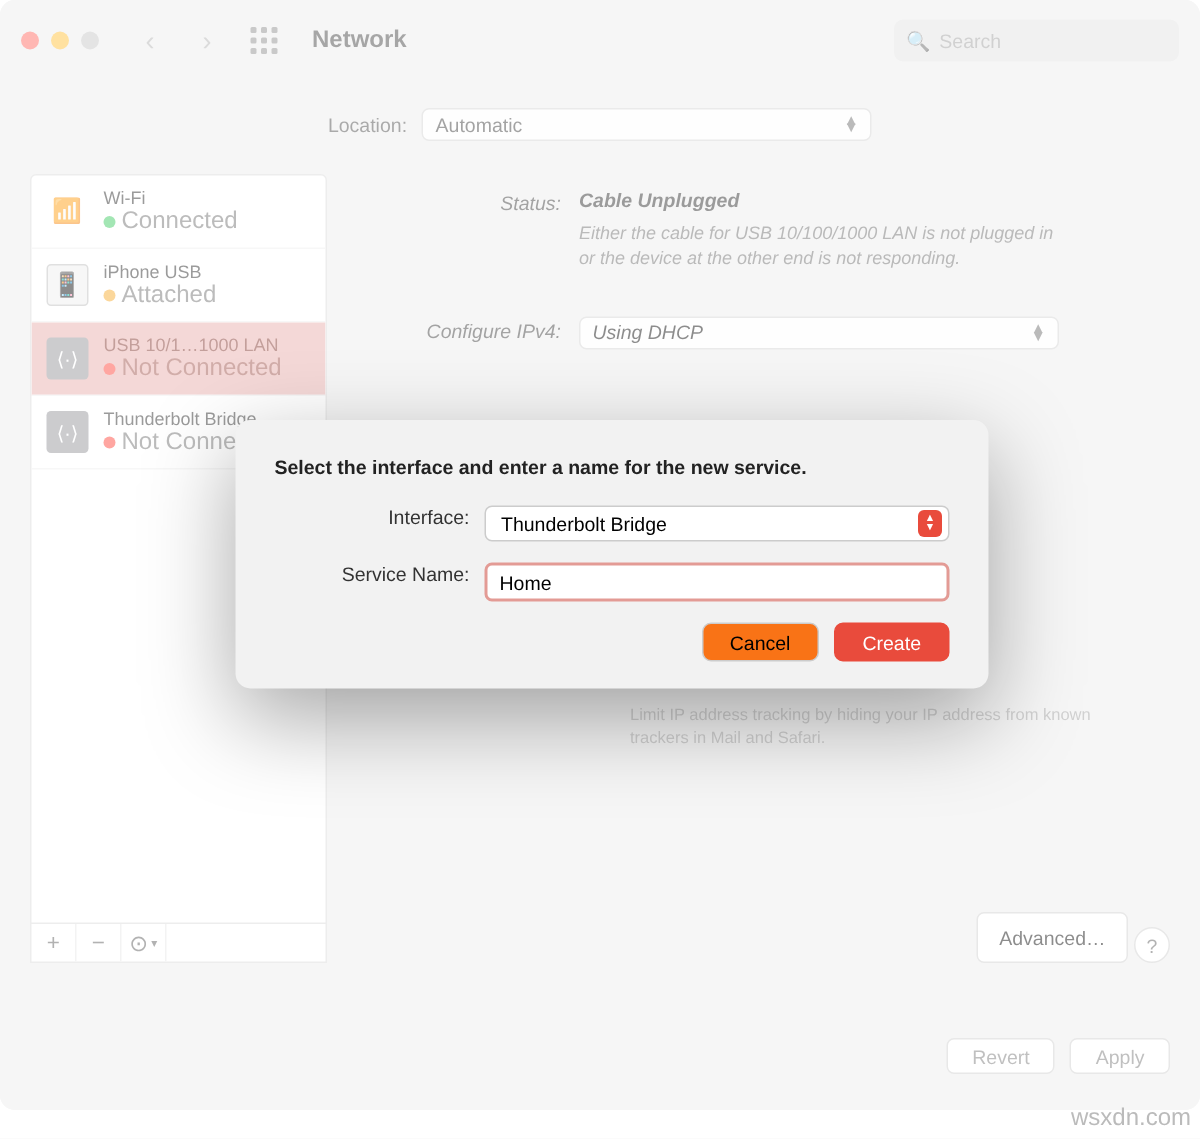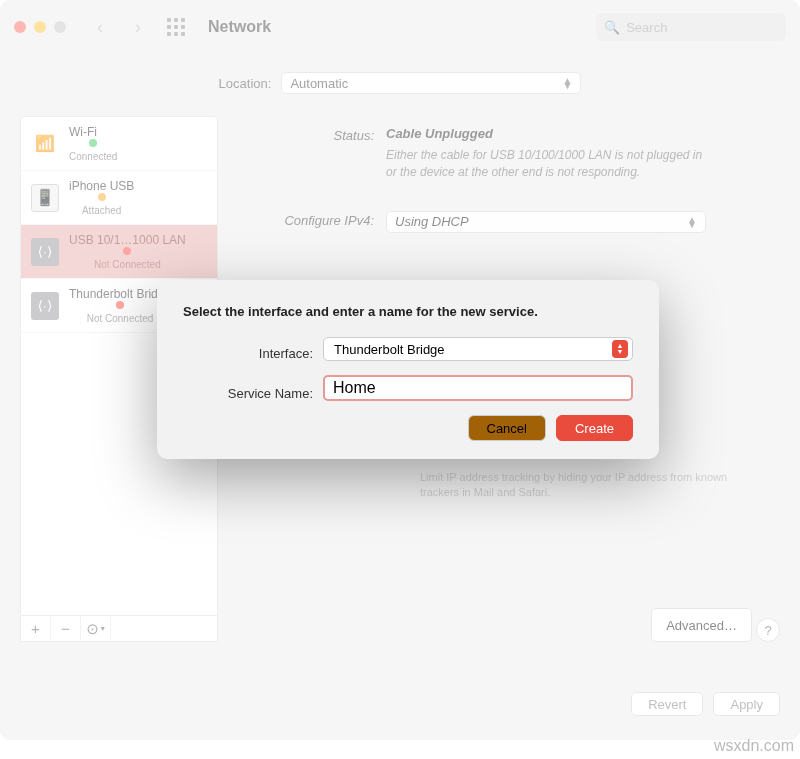--- a/index.html
+++ b/index.html
@@ -23,21 +23,21 @@
   .loc-select{width:300px;height:22px;background:#fdfdfd;border:1px solid #d0d0d0;border-radius:5px;font-size:13px;padding:0 8px;display:flex;align-items:center;justify-content:space-between;color:#333;}
   .updown{font-size:10px;color:#666;display:flex;flex-direction:column;line-height:5px;}
   
   .main { display:flex; padding:0 20px; gap:18px; height: 500px;}
   .sidebar { width:198px; background:#fff;border:1px solid #d8d8d8;border-radius:4px 4px 0 0; overflow:hidden;}
   .sb-item{display:flex;align-items:center;gap:10px;padding:8px 10px;border-bottom:1px solid #eee;}
   .sb-item.selected{background:#e7a9a6;}
   .sb-icon{width:28px;height:28px;border-radius:4px;display:flex;align-items:center;justify-content:center;font-size:16px;}
   .sb-text{display:flex;flex-direction:column;justify-content:space-between;}
   .sb-name{font-size:12px;color:#222;}
-  .sb-status{font-size:10px;display:flex;align-items:center;gap:4px;flex-direction:column;}
+  .sb-status{font-size:16px;display:flex;align-items:center;gap:4px;}
   .dot{width:8px;height:8px;border-radius:50%;}
   .green-d{background:#34c759;} .yellow-d{background:#f5a623;} .red-d{background:#ff3b30;}
   .sb-toolbar{position:absolute;bottom:98px;left:20px;width:198px;height:26px;background:#fff;border:1px solid #d8d8d8;border-top:none;display:flex;align-items:center;}
   .sb-tb-btn{width:30px;height:100%;display:flex;align-items:center;justify-content:center;font-size:15px;color:#555;border-right:1px solid #e5e5e5;}
   
   .detail{flex:1;padding:10px 8px 0 0;}
   .row{display:flex;margin-bottom:18px;font-style:italic;}
   .row-label{width:150px;text-align:right;font-size:13px;color:#333;padding-right:12px;padding-top:2px;}
   .row-val{flex:1;}
   .status-val{font-size:13px;font-weight:600;color:#222;}
@@ -45,27 +45,27 @@
   .cfg-select{width:320px;height:22px;background:#fdfdfd;border:1px solid #d0d0d0;border-radius:5px;font-size:13px;padding:0 8px;display:flex;align-items:center;justify-content:space-between;}
   .tracker-desc{position:absolute;left:420px;top:470px;font-size:11px;color:#999;width:320px;line-height:1.4;}
   
   .advanced{position:absolute;right:48px;bottom:98px;height:24px;padding:16px 14px;background:#fff;border:1px solid #ccc;border-radius:5px;font-size:13px;display:flex;align-items:center;}
   .help{position:absolute;right:20px;bottom:98px;width:24px;height:24px;border:1px solid #ccc;border-radius:50%;background:#fff;display:flex;align-items:center;justify-content:center;font-size:13px;color:#555;}
   .footer-btns{position:absolute;right:20px;bottom:24px;display:flex;gap:10px;}
   .btn{height:24px;padding:0 16px;background:#fff;border:1px solid #ccc;border-radius:5px;font-size:13px;color:#737373;display:flex;align-items:center;}
   
   .modal{position:absolute;left:157px;top:280px;width:502px;background:#f2f2f2;border-radius:10px;box-shadow:0 20px 60px rgba(0,0,0,0.35);z-index:100;padding:24px 26px 18px;}
   .modal-title{font-size:13px;font-weight:600;color:#222;margin-bottom:18px;}
-  .modal-row{display:flex;align-items:flex-end;margin-bottom:14px;}
+  .modal-row{display:flex;align-items:flex-start;margin-bottom:14px;}
   .modal-label{width:140px;text-align:right;font-size:13px;color:#333;padding-right:10px;}
   .modal-select{flex:1;height:24px;background:#fff;border:0.5px solid #ccc;border-radius:5px;display:flex;align-items:center;justify-content:space-between;padding:0 4px 0 10px;font-size:13px;}
   .sel-arrows{width:16px;height:18px;background:#e94b3c;border-radius:4px;display:flex;flex-direction:column;align-items:center;justify-content:center;color:#fff;font-size:7px;line-height:6px;}
-  .modal-input{flex:1;height:26px;border:2px solid #e39b95;border-radius:5px;padding:0 8px;font-size:16px;background:#fff;outline:none;}
+  .modal-input{flex:1;height:26px;border:2px solid #e39b95;border-radius:5px;padding:0 8px;font-size:13px;background:#fff;outline:none;}
   .modal-btns{display:flex;justify-content:flex-end;gap:10px;margin-top:6px;}
-  .m-btn{height:26px;padding:0 18px;border-radius:6px;font-size:13px;border:1px solid #ccc;background:#a16207;display:flex;align-items:center;cursor:pointer;}
+  .m-btn{height:26px;padding:0 18px;border-radius:6px;font-size:13px;border:1px solid #ccc;background:#f97316;display:flex;align-items:center;cursor:pointer;}
   .m-btn.primary{background:#e94b3c;color:#fff;border-color:#e94b3c;}
   .watermark{position:absolute;right:6px;bottom:4px;font-size:16px;color:#bbb;z-index:200;}
   .eth-icon{background:#8e8e93;color:#fff;border-radius:3px;font-size:13px;}
 </style>
 </head>
 <body>
 
 <div class="window">
 
   <div class="toolbar">

